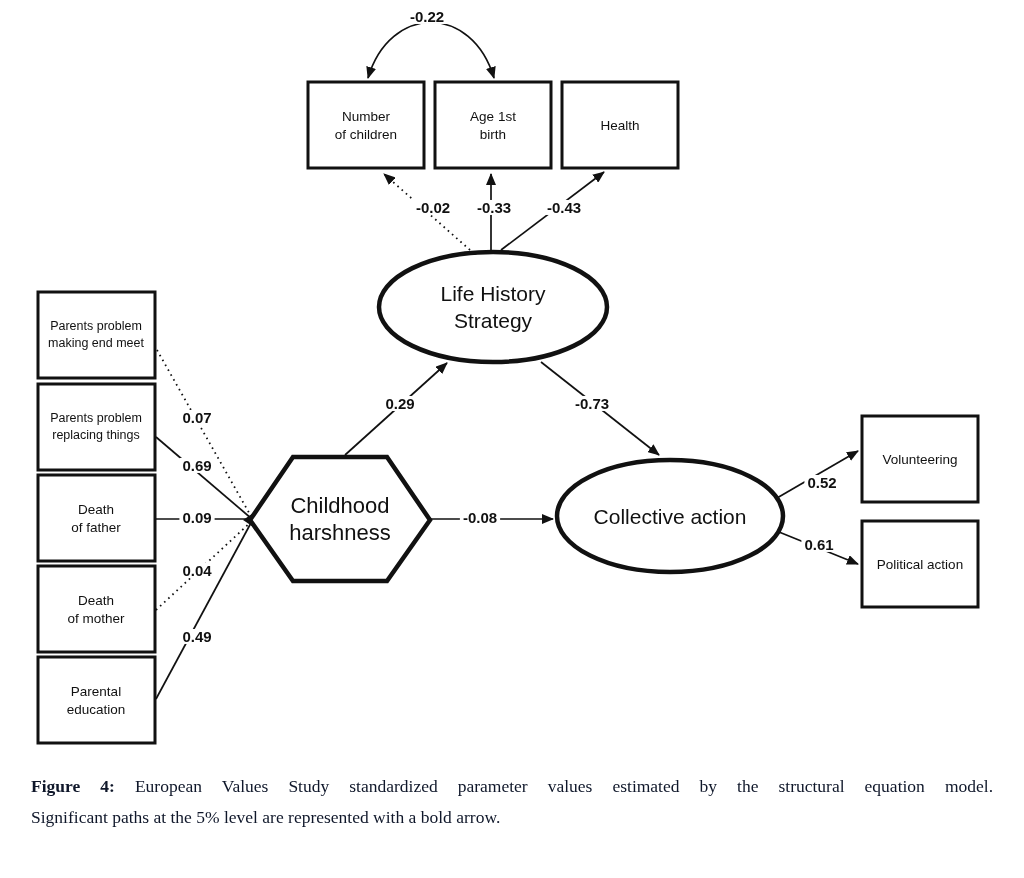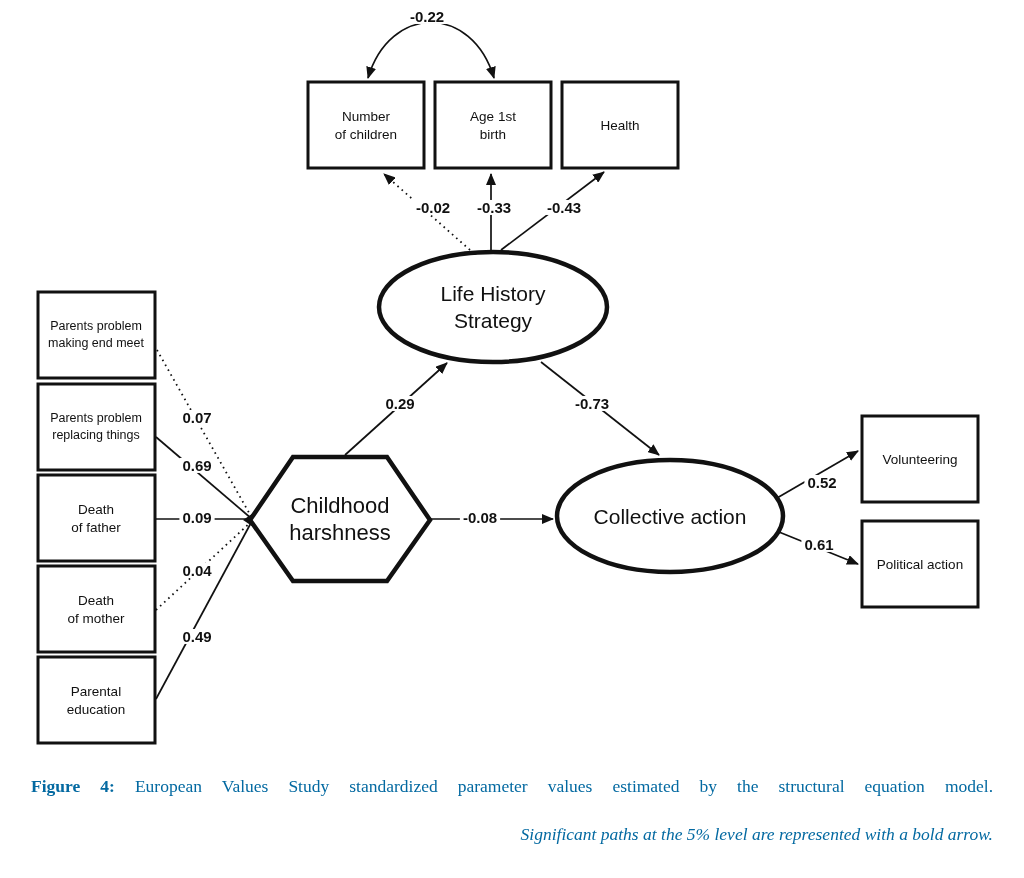--- a/index.html
+++ b/index.html
@@ -63,32 +63,31 @@
     stroke-dasharray: 1.6 4;
     stroke-width: 1.8px;
   }
   .caption {
     position: absolute;
     left: 31px;
     width: 962px;
     top: 776px;
     font-family: "Liberation Serif", serif;
     font-size: 17.5px;
-    color: #0369a1;
+    color: #0f172a;
   }
   .caption-line1 {
     text-align: justify;
     text-align-last: justify;
     white-space: nowrap0;
   }
   .caption-line1 b { font-weight: bold; }
   .caption-line2 {
-    margin-top: 27px;
-    text-align: right;
-    font-style: italic;
+    margin-top: 10px;
+    text-align: left;
   }
 </style>
 </head>
 <body>
 
 <div class="page">
 
   <svg width="1024" height="760" viewBox="0 0 1024 760">
     <defs>
       <marker id="arrowEnd" viewBox="0 0 12 10" refX="11" refY="5" markerWidth="12" markerHeight="10" markerUnits="userSpaceOnUse" orient="auto-start-reverse">

